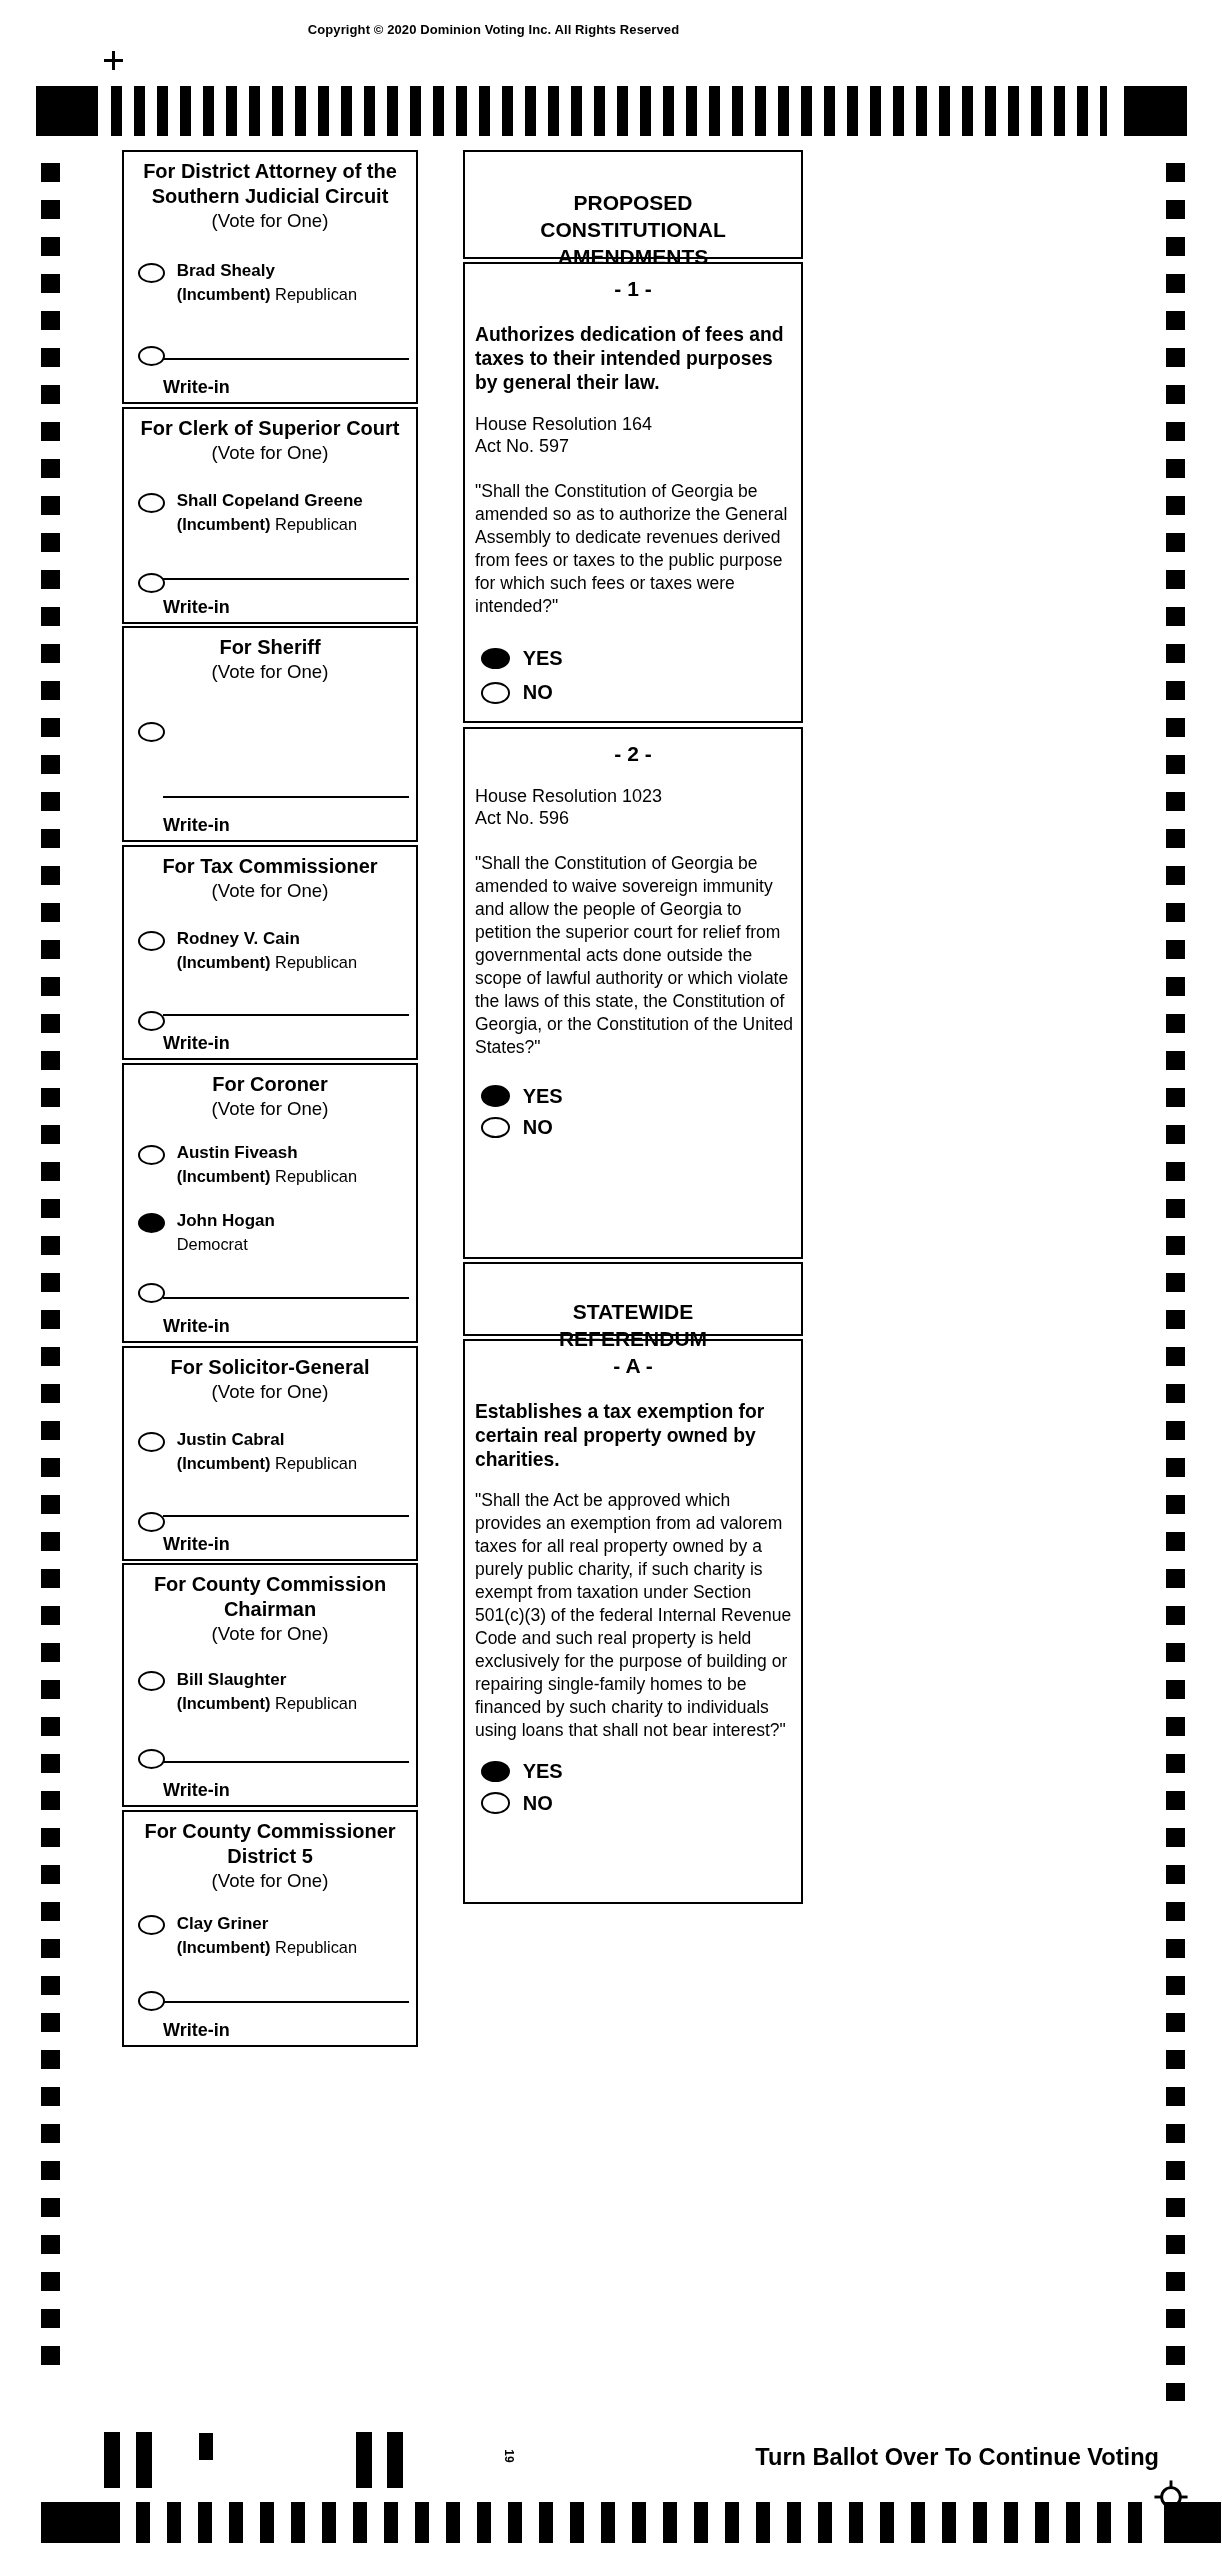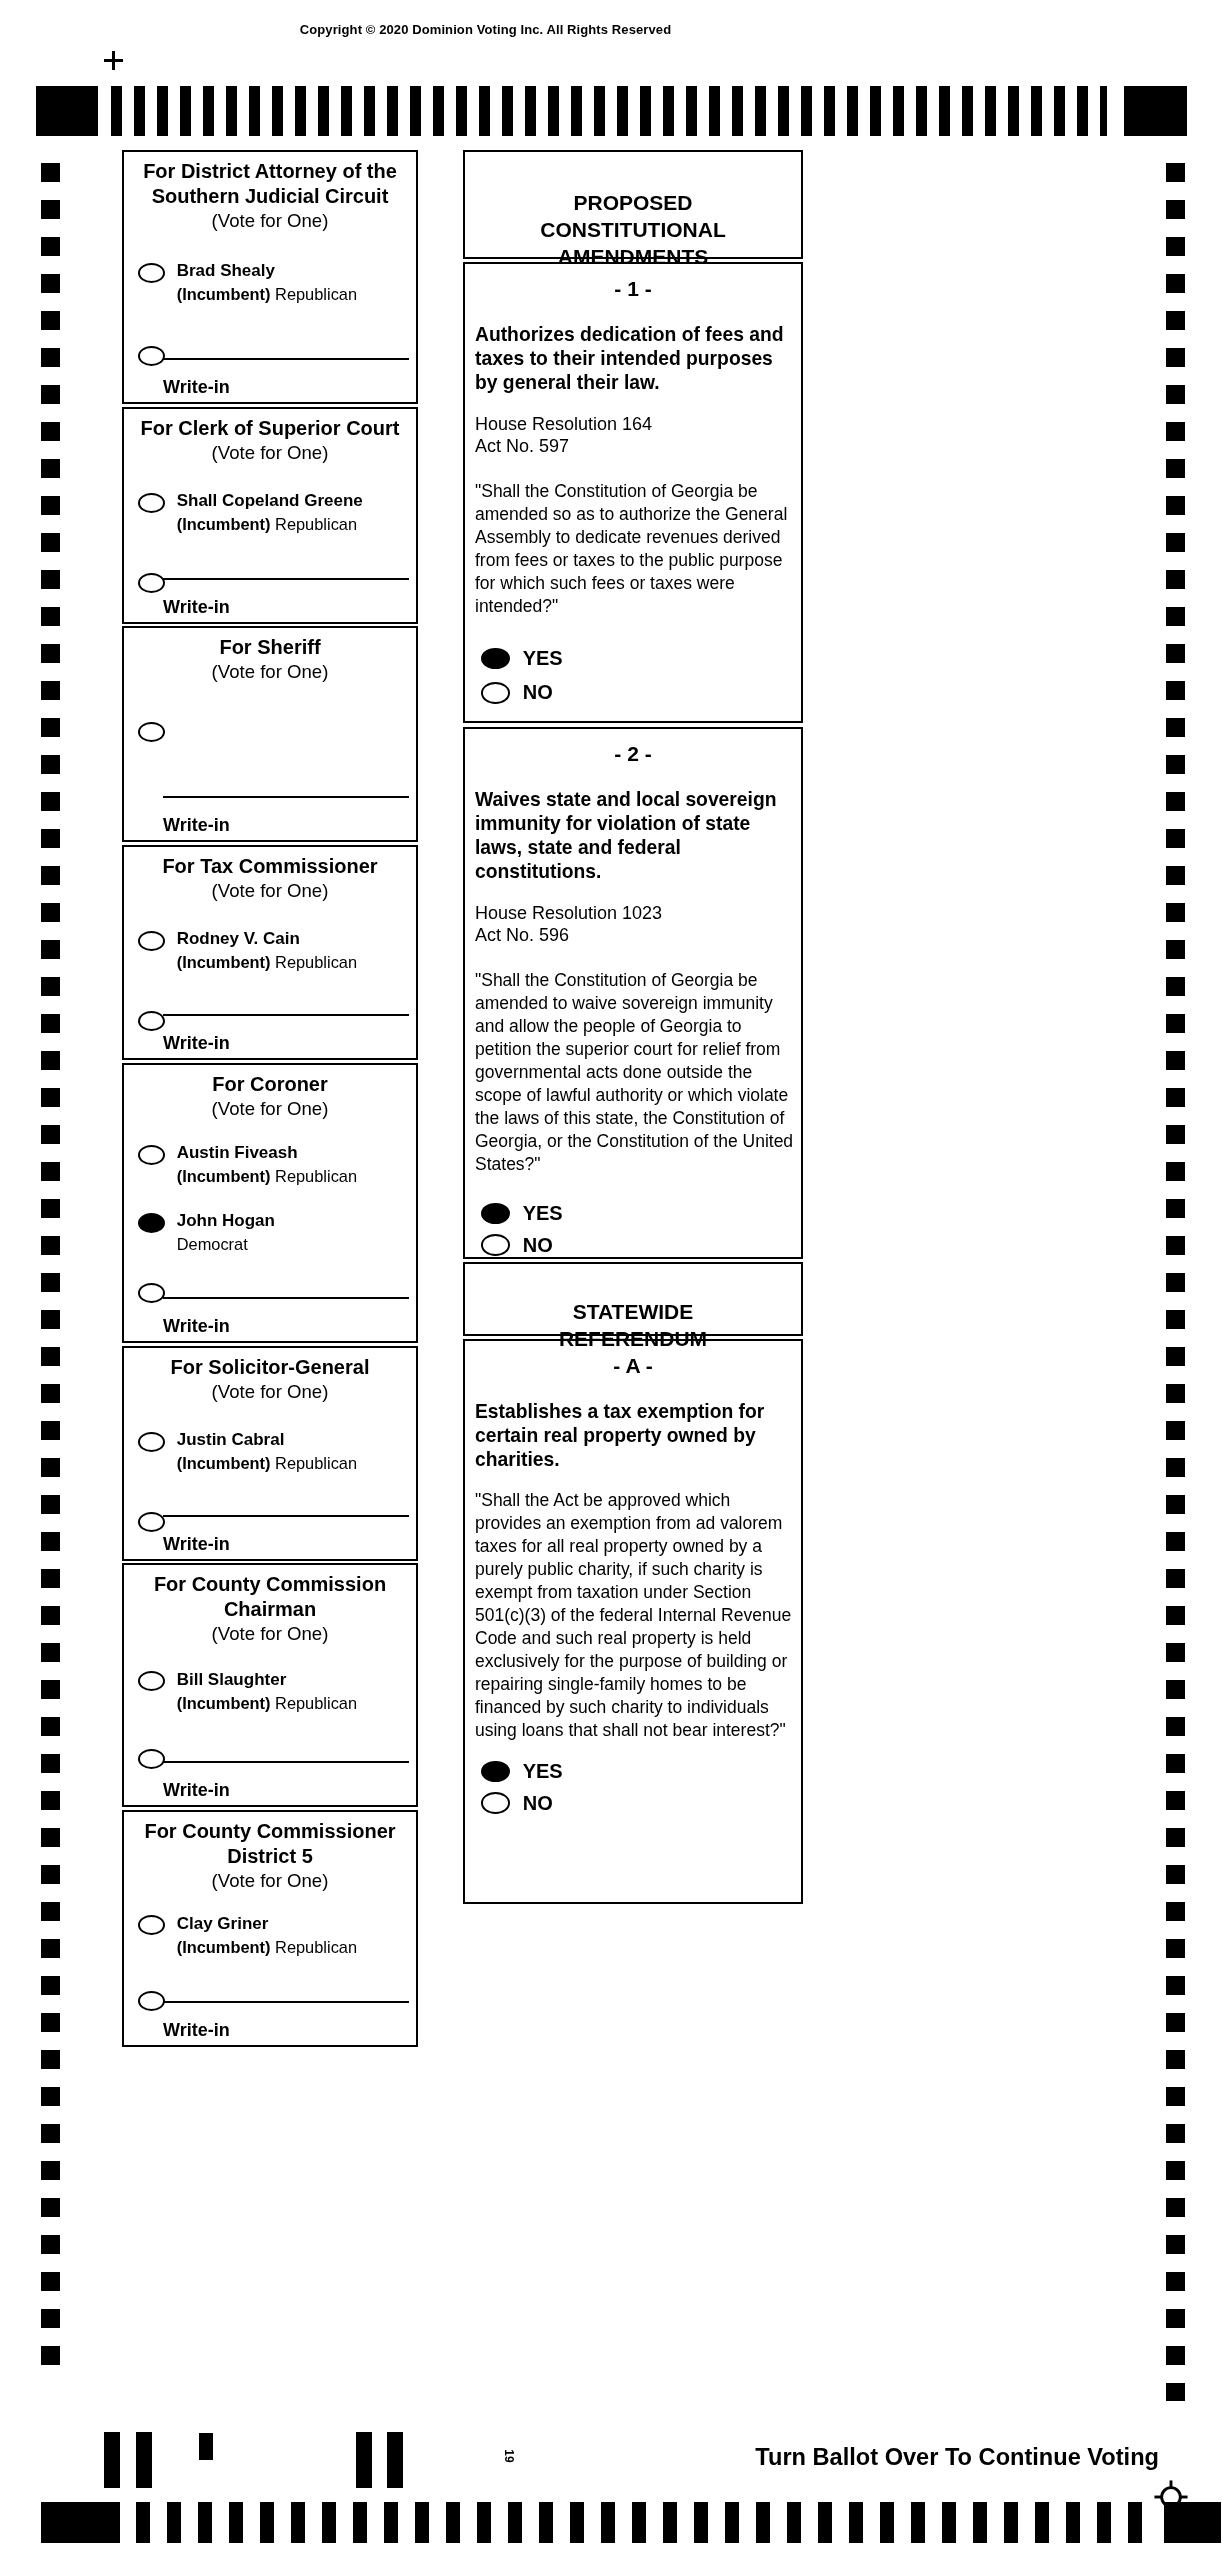--- a/index.html
+++ b/index.html
@@ -2,21 +2,21 @@
 <html style="font-size:11.4px"><head>
 <meta charset="utf-8">
 <style>
   html,body{margin:0;padding:0;}
   body{
     width:1223px;height:2576px;position:relative;background:#fff;color:#000;
     font-family:"Liberation Sans", sans-serif;overflow:hidden;
     -webkit-font-smoothing:antialiased;
   }
   
-  .copyright{position:absolute;top:21.5px;left:0;width:971px;text-align:center;
+  .copyright{position:absolute;top:21.5px;left:8px;width:971px;text-align:center;
     font-size:13px;font-weight:600;letter-spacing:0.1px;}
   .plus-mark{position:absolute;left:104px;top:51px;width:18.6px;height:18.6px;}
   .plus-mark:before{content:"";position:absolute;left:7.9px;top:0;width:3.6px;height:18.6px;background:#000;}
   .plus-mark:after{content:"";position:absolute;left:0;top:7.9px;width:18.6px;height:3.6px;background:#000;}
   .timing-row{position:absolute;display:flex;align-items:flex-start;}
   .timing-row.top{left:36px;top:86px;height:50px;}
   .timing-row .block{background:#000;height:100%;}
   .timing-row.top .block.l{width:62px;}
   .timing-row.top .bars{margin-left:13px;width:996px;height:100%;
     background:repeating-linear-gradient(to right,#000 0 11.4px,transparent 11.4px 23px);}
@@ -229,21 +229,20 @@
     <span class="choice-label">YES</span>
   </div>
   <div class="choice">
     <span class="oval"></span>
     <span class="choice-label">NO</span>
   </div>
 </section>
 
 <section class="measure" style="top:727px;height:532px">
   <div class="mnum">- 2 -</div>
-  <div class="msummary">Waives state and local sovereign immunity for violation of state laws, state and federal constitutions.</div>
   <div class="mref">House Resolution 1023
 Act No. 596</div>
   <div class="mquestion">"Shall the Constitution of Georgia be amended to waive sovereign immunity and allow the people of Georgia to petition the superior court for relief from governmental acts done outside the scope of lawful authority or which violate the laws of this state, the Constitution of Georgia, or the Constitution of the United States?"</div>
   <div class="choice" style="margin-top:26px">
     <span class="oval filled"></span>
     <span class="choice-label">YES</span>
   </div>
   <div class="choice" style="margin-top:8.6px">
     <span class="oval"></span>
     <span class="choice-label">NO</span>

